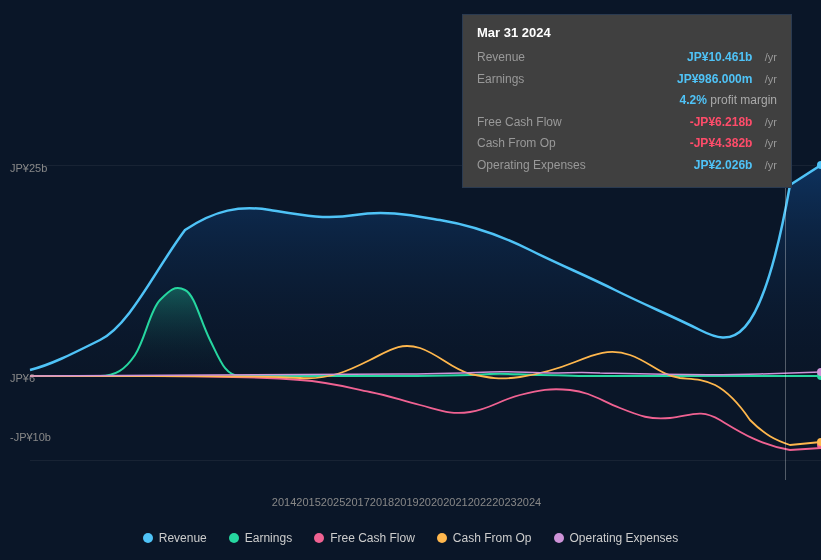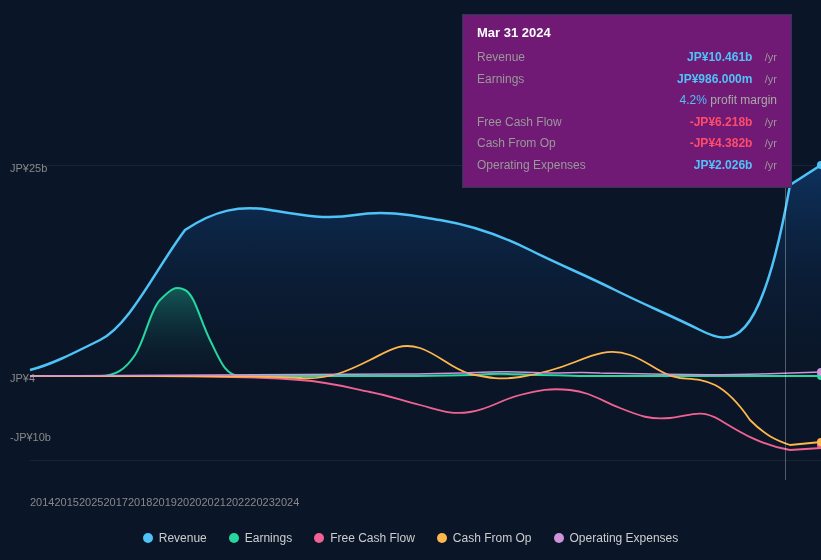--- a/index.html
+++ b/index.html
@@ -17,21 +17,21 @@
       width: 821px;
       height: 560px;
       position: relative;
     }
 
     
     .tooltip-box {
       position: absolute;
       top: 14px;
       left: 462px;
-      background: #701a75;
+      background: #404040;
       border: 1px solid #2a3a50;
       padding: 10px 14px;
       min-width: 330px;
       z-index: 10;
     }
 
     .tooltip-date {
       font-size: 13px;
       font-weight: bold;
       color: #fff;
@@ -67,21 +67,21 @@
       margin-left: 9px;
     }
 
     .profit-margin {
       color: #aaa;
       font-size: 12px;
     }
 
     .profit-margin .pct {
       color: #4fc3f7;
-      font-weight: normal;
+      font-weight: bold;
     }
 
     
     .y-label {
       position: absolute;
       left: 10px;
       font-size: 11px;
       color: #888;
     }
 
@@ -89,21 +89,21 @@
     .y-label-0  { top: 372px; }
     .y-label-n10 { top: 431px; }
 
     
     .x-labels {
       position: absolute;
       bottom: 52px;
       left: 30px;
       right: 0;
       display: flex;
-      justify-content: flex-start;
+      justify-content: center;
       padding-right: 38px;
     }
 
     .x-label {
       font-size: 11px;
       color: #888;
     }
 
     
     .legend {
@@ -166,21 +166,21 @@
 </head>
 <body>
 
 <div class="chart-container">
 
   <div class="grid-line" style="top: 165px;"></div>
   <div class="grid-line grid-line-zero" style="top: 375px;"></div>
   <div class="grid-line" style="top: 460px;"></div>
 
   <div class="y-label y-label-25">JP¥25b</div>
-  <div class="y-label y-label-0">JP¥4</div>
+  <div class="y-label y-label-0">JP¥6</div>
   <div class="y-label y-label-n10">-JP¥10b</div>
 
   <svg class="chart-area" viewBox="0 0 821 510" preserveAspectRatio="none">
     <defs>
 
       <linearGradient id="revGrad" x1="0" y1="0" x2="0" y2="1">
         <stop offset="0%" stop-color="#1565c0" stop-opacity="0.5"></stop>
         <stop offset="100%" stop-color="#0a1628" stop-opacity="0.1"></stop>
       </linearGradient>
 

